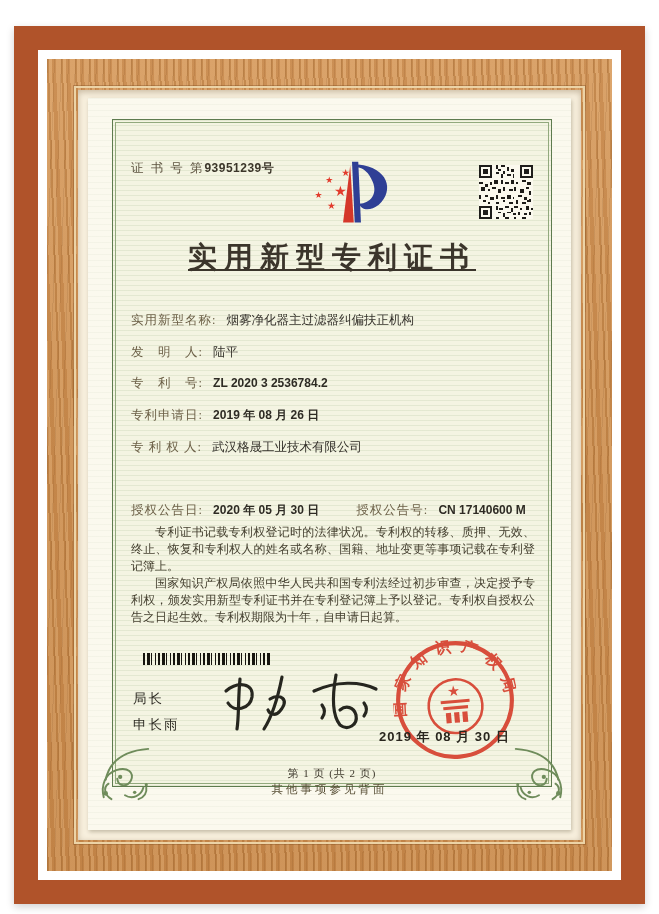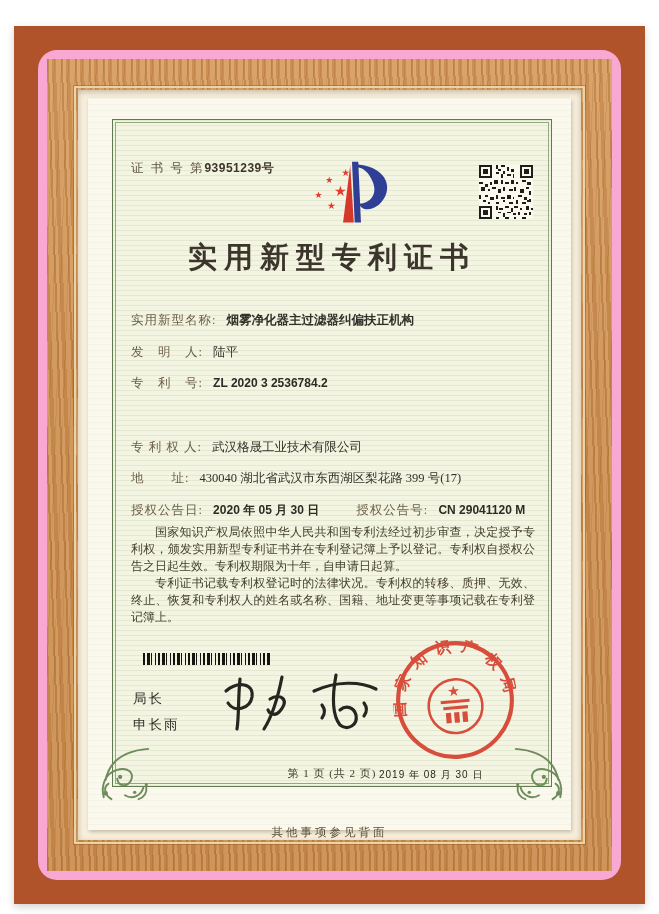--- a/index.html
+++ b/index.html
@@ -1,21 +1,21 @@
 <!DOCTYPE html>
 <html><head>
 <meta charset="utf-8">
 <style>
   html,body{margin:0;padding:0;background:#ffffff;}
   .scene{position:relative;width:659px;height:914px;background:#ffffff;overflow:hidden;
          font-family:"Liberation Serif","DejaVu Serif",serif;}
   
   .rust{position:absolute;left:14px;top:26px;right:14px;bottom:10px;background:#b0532a;
         box-shadow:0 3px 8px rgba(0,0,0,.18);}
-  .cream-line{position:absolute;inset:24px;background:#f9a8d4;border-radius:19px;}
+  .cream-line{position:absolute;inset:24px;background:#ffffff;}
   .wood{position:absolute;inset:9px;
         background:
           repeating-linear-gradient(88deg, rgba(150,95,40,.28) 0 2px, rgba(255,230,190,.16) 2px 5px, rgba(166,106,51,.22) 5px 9px, rgba(255,240,210,.10) 9px 14px),
           repeating-linear-gradient(92deg, rgba(120,70,25,.16) 0 1px, transparent 1px 7px),
           linear-gradient(180deg,#d69a5e,#cd8f51 40%,#c98a4c);}
   .wood-lip{position:absolute;inset:27px;border:2px solid #ecd3a6;box-shadow:0 0 0 1px rgba(120,70,25,.35);}
   .mat{position:absolute;inset:31px;background:#f8f0de;box-shadow:inset 0 2px 6px rgba(110,80,45,.35);}
   .paper{position:absolute;left:10px;top:8px;right:10px;bottom:10px;background:#fbf9ee;
          box-shadow:1px 2px 4px rgba(100,90,60,.35);
          background-image:repeating-linear-gradient(180deg, rgba(150,165,130,.07) 0 1px, transparent 1px 6px);}
@@ -26,38 +26,38 @@
   .green-inner{position:absolute;inset:2px;border:1px solid #92a97d;pointer-events:none;}
   .flourish{position:absolute;width:58px;height:58px;}
   .flourish.bl{left:-17px;bottom:-17px;}
   .flourish.br{right:-17px;bottom:-17px;transform:scaleX(-1);}
   
   .cert-no{position:absolute;left:18px;top:40px;font-size:12.5px;color:#5d5340;letter-spacing:2px;}
   .cert-no b{color:#3c362a;letter-spacing:0.5px;font-family:"Liberation Sans","DejaVu Sans",sans-serif;font-size:12px;}
   .logo{position:absolute;left:194px;top:40px;width:90px;height:76px;}
   .qr{position:absolute;left:366px;top:45px;width:54px;height:54px;}
   .title{position:absolute;left:0;top:118px;width:100%;text-align:center;font-size:29px;
-         letter-spacing:7px;color:#3b352b;font-weight:600;}
+         letter-spacing:7px;color:#3b352b;font-weight:600;text-decoration:underline;}
   .frow{position:absolute;left:18px;font-size:12.5px;color:#6b5f46;white-space:nowrap;}
   .frow .lab{letter-spacing:1px;margin-top:24px;}
   .frow .val{color:#33302a;margin-left:7px;}
   .frow .val.num{font-weight:bold;font-family:"Liberation Sans","DejaVu Sans",sans-serif;font-size:12px;color:#2e2b24;text-align:center;}
   .frow .lab2{margin-left:34px;letter-spacing:1px;}
   .paras{position:absolute;left:18px;right:16px;top:404px;font-size:12px;line-height:17px;
          color:#454030;text-align:justify;}
   .paras p{margin:0;text-indent:2em;}
   .barcode{position:absolute;left:30px;top:533px;width:128px;height:12px;
            background:repeating-linear-gradient(90deg,#17150f 0 2px,transparent 2px 4px,#17150f 4px 7px,transparent 7px 8px,#17150f 8px 9px,transparent 9px 12px,#17150f 12px 13px,transparent 13px 15px);}
   .director{position:absolute;left:20px;top:566px;font-size:13.5px;color:#2e2c24;letter-spacing:2px;line-height:26px;}
   .signature{position:absolute;left:105px;top:545px;width:170px;height:72px;}
   .seal{position:absolute;left:280px;top:518px;width:124px;height:124px;transform:rotate(-5deg);opacity:.92;}
-  .seal-date{position:absolute;left:266px;top:648px;width:140px;font-size:10px;font-weight:normal;color:#29261e;
+  .seal-date{position:absolute;left:266px;top:608px;width:140px;font-size:13px;font-weight:bold;color:#29261e;
              letter-spacing:1px;z-index:5;font-family:"Liberation Sans","DejaVu Sans",sans-serif;}
   .page-info{position:absolute;left:0;top:646px;width:100%;text-align:center;font-size:11px;color:#3f3a2e;letter-spacing:1px;font-family:Liberation Serif, serif;}
-  .back-note{position:absolute;left:0;top:727px;width:100%;text-align:center;font-size:11.5px;
+  .back-note{position:absolute;left:0;top:684px;width:100%;text-align:center;font-size:11.5px;
              color:#5a5138;letter-spacing:3px;}
 </style>
 </head>
 <body>
 
 <div class="scene">
   <div class="rust">
     <div class="cream-line">
       <div class="wood">
         <div class="wood-lip"></div>
@@ -188,48 +188,48 @@
                   <rect x="14" y="28" width="2" height="1"></rect>
                     <rect x="19" y="28" width="1" height="1"></rect>
                   <rect x="23" y="28" width="2" height="1"></rect>
                 </g>
               </svg>
 
               <div class="title">实用新型专利证书</div>
 
               <div class="frow" style="top:192px">
                 <span class="lab">实用新型名称:</span>
-                <span class="val" style="font-weight:bold">烟雾净化器主过滤器纠偏扶正机构</span>
+                <span class="val" style="font-weight:normal">烟雾净化器主过滤器纠偏扶正机构</span>
               </div>
               <div class="frow" style="top:224px">
                 <span class="lab">发　明　人:</span>
                 <span class="val">陆平</span>
               </div>
               <div class="frow" style="top:255px">
                 <span class="lab">专　利　号:</span>
                 <span class="val num">ZL 2020 3 2536784.2</span>
               </div>
+              <div class="frow" style="top:287px">
+                <span class="lab">专利申请日:</span>
+                <span class="val num">2019 年 08 月 26 日</span>
+              </div>
               <div class="frow" style="top:319px">
                 <span class="lab">专 利 权 人:</span>
                 <span class="val">武汉格晟工业技术有限公司</span>
-              </div>
-              <div class="frow" style="top:350px">
-                <span class="lab">地　　址:</span>
-                <span class="val">430040 湖北省武汉市东西湖区梨花路 399 号(17)</span>
               </div>
               <div class="frow" style="top:382px">
                 <span class="lab">授权公告日:</span>
                 <span class="val num">2020 年 05 月 30 日</span>
                 <span class="lab lab2">授权公告号:</span>
-                <span class="val num">CN 29041120 M</span>
+                <span class="val num">CN 17140600 M</span>
               </div>
 
               <div class="paras">
+                <p>专利证书记载专利权登记时的法律状况。专利权的转移、质押、无效、终止、恢复和专利权人的姓名或名称、国籍、地址变更等事项记载在专利登记簿上。</p>
                 <p>国家知识产权局依照中华人民共和国专利法经过初步审查，决定授予专利权，颁发实用新型专利证书并在专利登记簿上予以登记。专利权自授权公告之日起生效。专利权期限为十年，自申请日起算。</p>
-                <p>专利证书记载专利权登记时的法律状况。专利权的转移、质押、无效、终止、恢复和专利权人的姓名或名称、国籍、地址变更等事项记载在专利登记簿上。</p>
               </div>
 
               <div class="barcode"></div>
 
               <div class="director">
                 <div>局长</div>
                 <div>申长雨</div>
               </div>
               <svg class="signature" viewBox="0 0 170 72">
                 <g fill="none" stroke="#26261f" stroke-width="3.2" stroke-linecap="round">

